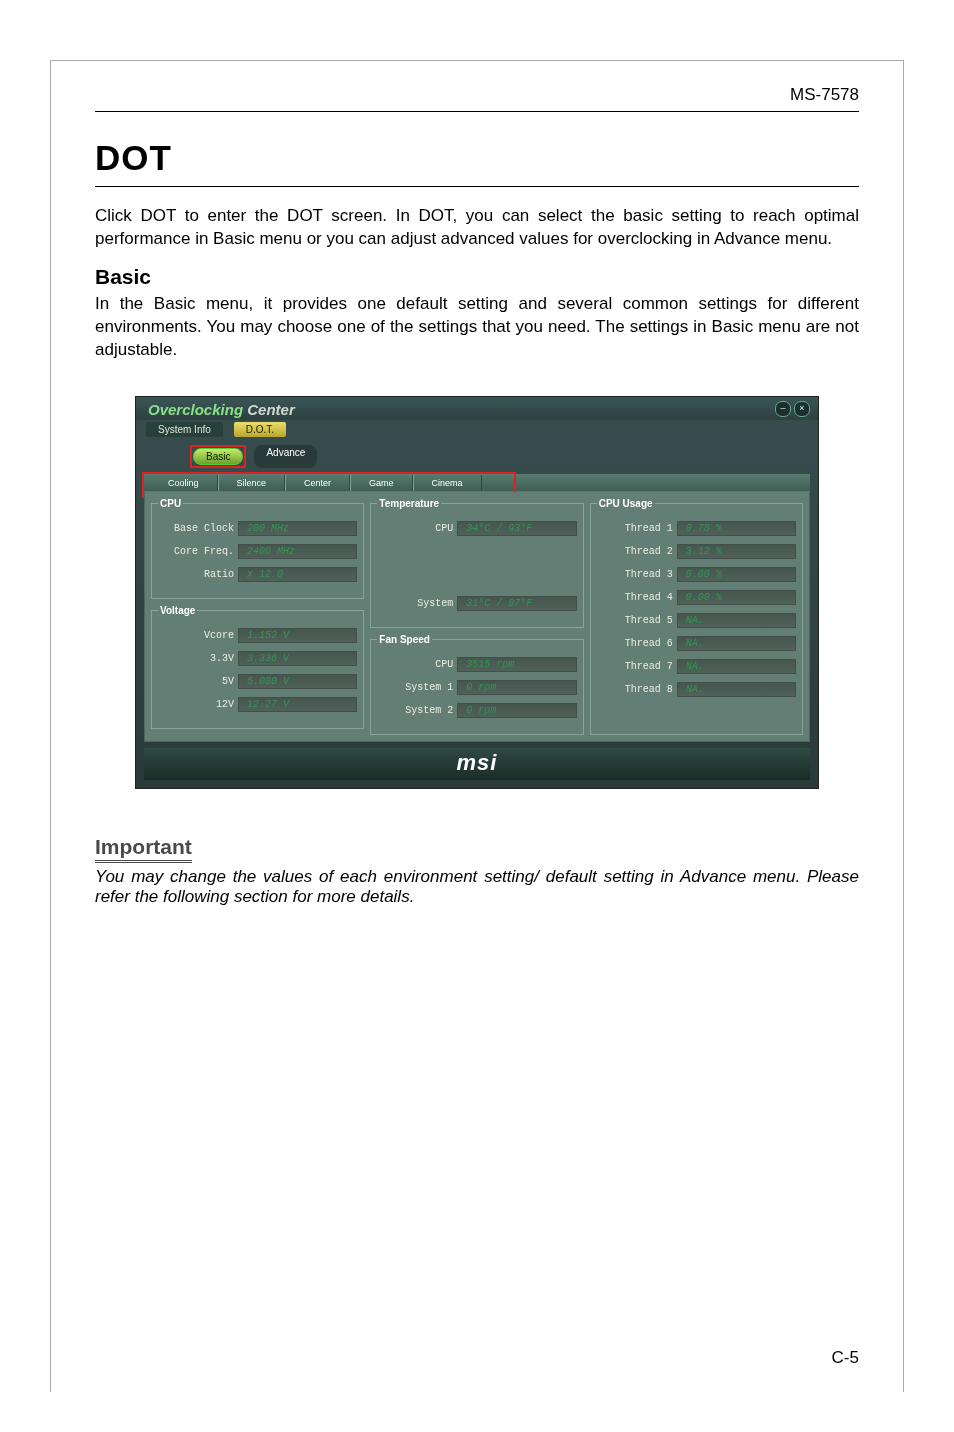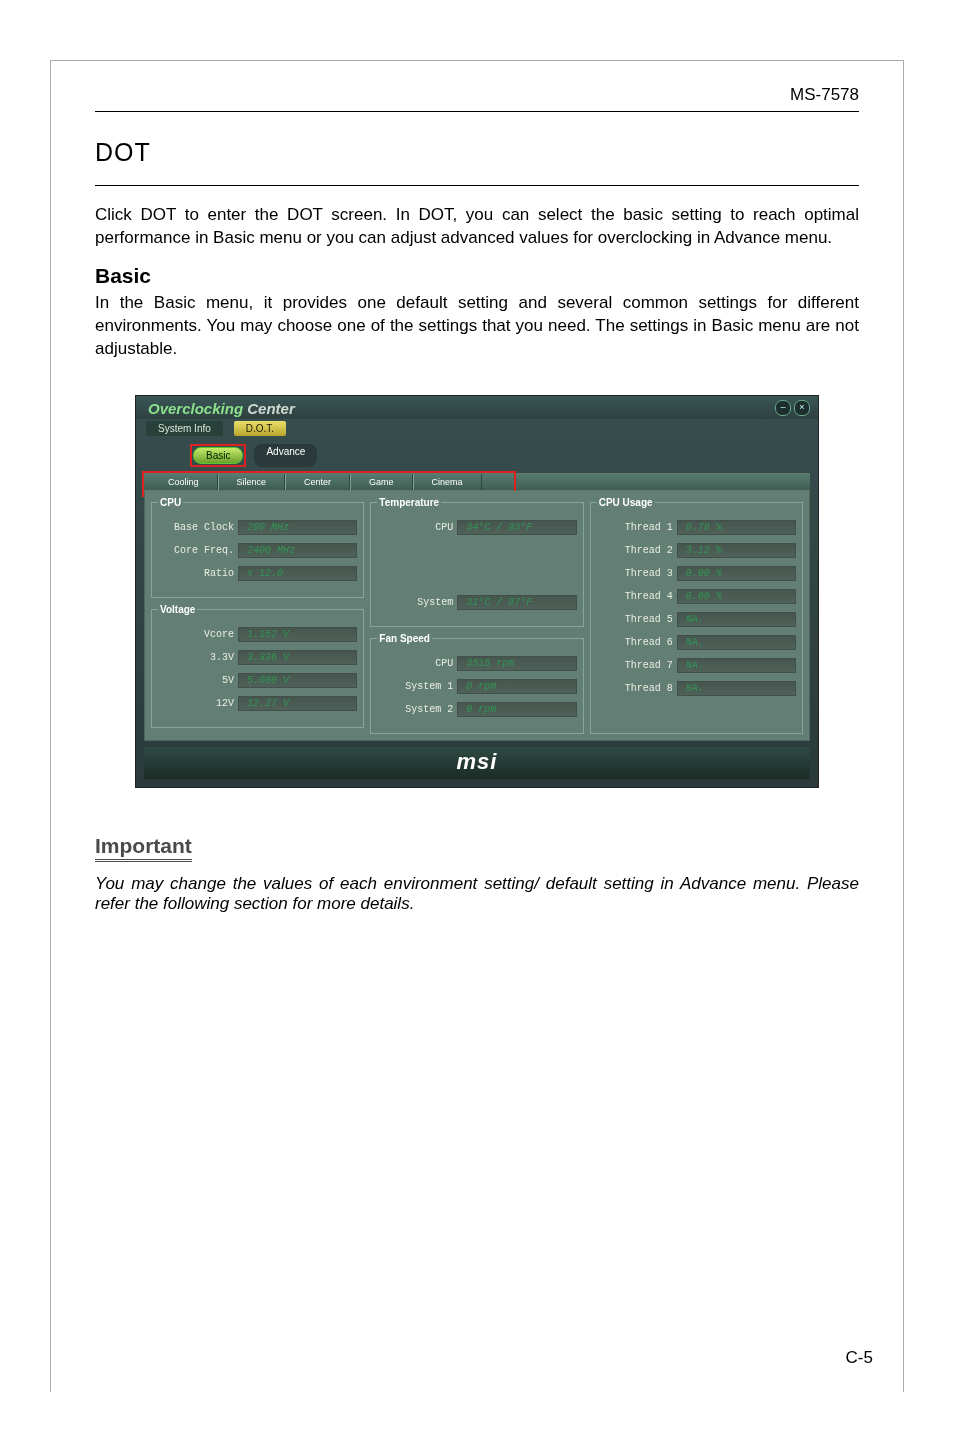--- a/index.html
+++ b/index.html
@@ -28,24 +28,24 @@
     text-align: right;
     font-size: 17px;
     margin-bottom: 6px;
   }
   .hr-top {
     border: none;
     border-top: 1px solid #000;
     margin: 0 0 26px 0;
   }
   .sec-title {
-    font-size: 25px;
-    font-weight: 400;
+    font-size: 35px;
+    font-weight: 700;
     letter-spacing: 1px;
-    margin: 0 0 18px 0;
+    margin: 0 0 8px 0;
   }
   .hr-sec {
     border: none;
     border-top: 1px solid #000;
     margin: 0 0 18px 0;
   }
   .body-text {
     font-size: 17px;
     line-height: 1.35;
     text-align: justify;
@@ -219,26 +219,26 @@
     font-weight: bold;
     color: #4a4a4a;
     text-shadow: 1px 1px 0 #fff, -1px -1px 0 #fff;
     border-bottom: 3px double #4a4a4a;
     padding-bottom: 1px;
   }
   .important-text {
     font-size: 17px;
     font-style: italic;
     text-align: justify;
-    margin-top: 12px;
+    margin-top: 4px;
   }
 
   .page-num {
     position: absolute;
-    right: 30px;
+    right: 44px;
     bottom: 24px;
     font-size: 17px;
   }
 </style>
 </head>
 <body>
 
 <div class="page">
   <div class="content-frame">
     <div class="model-id">MS-7578</div>

